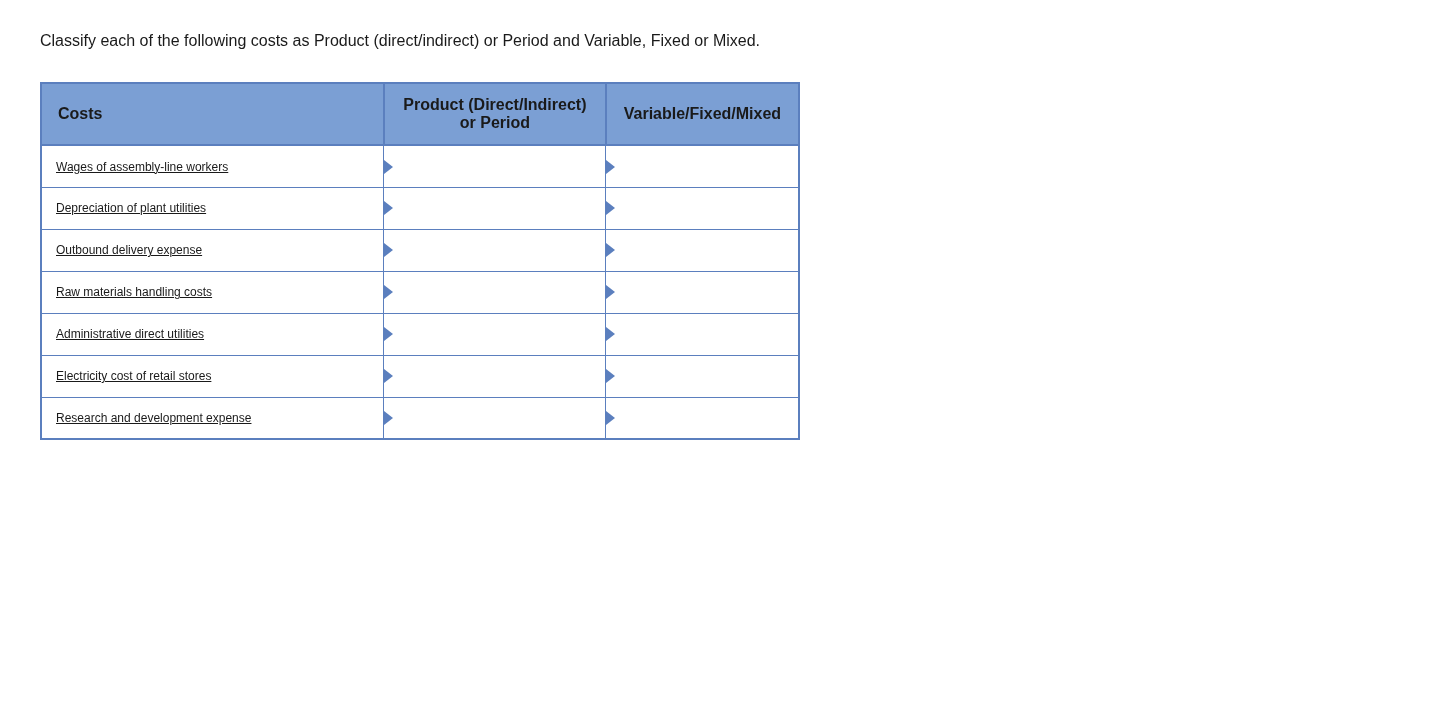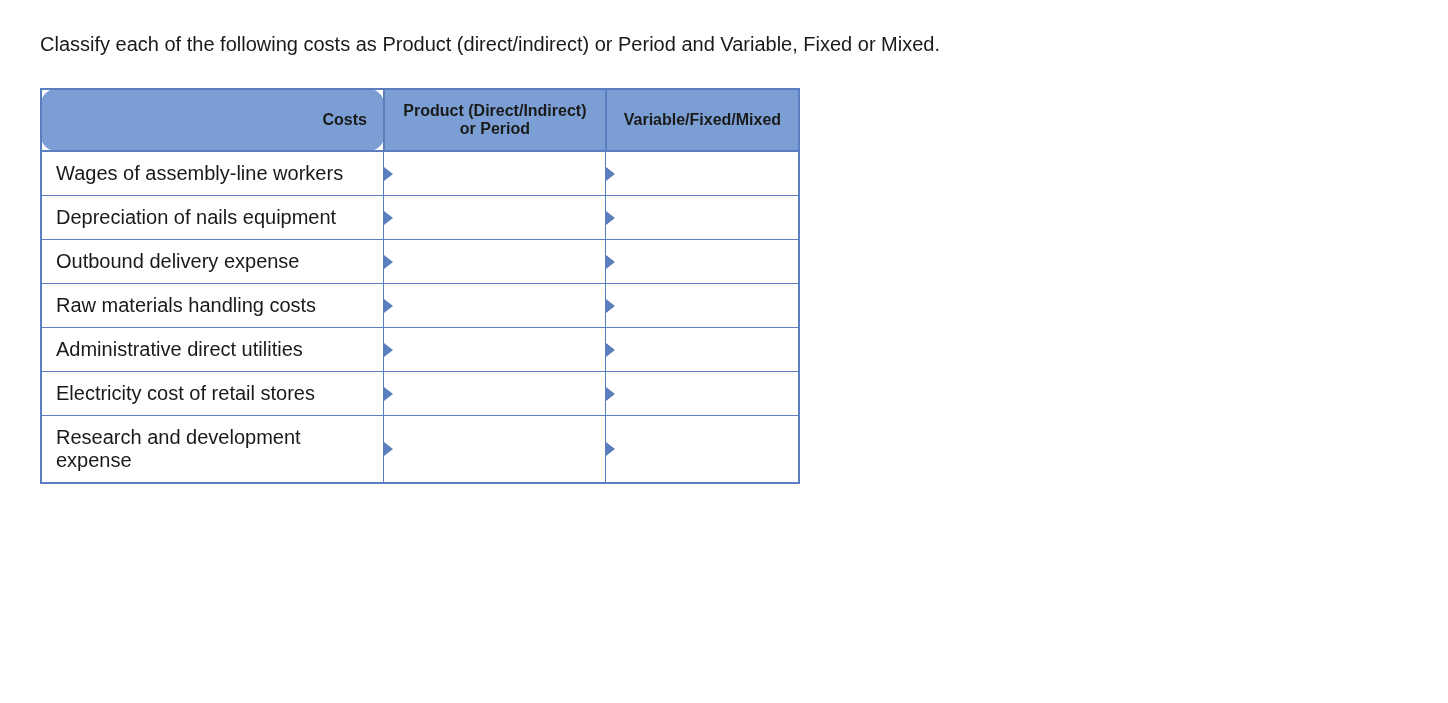--- a/index.html
+++ b/index.html
@@ -10,21 +10,21 @@
 
     body {
       background: #ffffff;
       font-family: Arial, sans-serif;
       font-size: 16px;
       color: #1a1a1a;
       padding: 30px 40px;
     }
 
     .instruction {
-      font-size: 20px;
+      font-size: 16px;
       margin-bottom: 30px;
       line-height: 1.4;
     }
 
     .table-wrapper {
       display: inline-block;
     }
 
     table {
       border-collapse: collapse;
@@ -37,39 +37,39 @@
       color: #1a1a1a;
       font-weight: bold;
       font-size: 16px;
       padding: 12px 16px;
       text-align: center;
       border: 2px solid #5b7fbe;
       vertical-align: middle;
     }
 
     thead tr th:first-child {
-      text-align: right;
+      text-align: left;
       width: 340px;
-      border-radius: 15px;
     }
 
     thead tr th:nth-child(2) {
       width: 220px;
     }
 
     thead tr th:nth-child(3) {
       width: 177px;
     }
 
     tbody tr td {
       border: 1.5px solid #5b7fbe;
       padding: 10px 14px;
-      font-size: 20px;
+      font-size: 12px;
       vertical-align: middle;
       height: 42px;
+      text-decoration: underline;
     }
 
     tbody tr td:first-child {
       background-color: #ffffff;
     }
 
     tbody tr td:nth-child(2),
     tbody tr td:nth-child(3) {
       background-color: #ffffff;
       position: relative;
@@ -111,21 +111,21 @@
         <th>Variable/Fixed/Mixed</th>
       </tr>
     </thead>
     <tbody id="table-body">
     <tr>
           <td>Wages of assembly-line workers</td>
           <td class="arrow-cell input-cell"></td>
           <td class="arrow-cell input-cell"></td>
         </tr>
         <tr>
-          <td>Depreciation of nails equipment</td>
+          <td>Depreciation of plant utilities</td>
           <td class="arrow-cell input-cell"></td>
           <td class="arrow-cell input-cell"></td>
         </tr>
         <tr>
           <td>Outbound delivery expense</td>
           <td class="arrow-cell input-cell"></td>
           <td class="arrow-cell input-cell"></td>
         </tr>
         <tr>
           <td>Raw materials handling costs</td>

